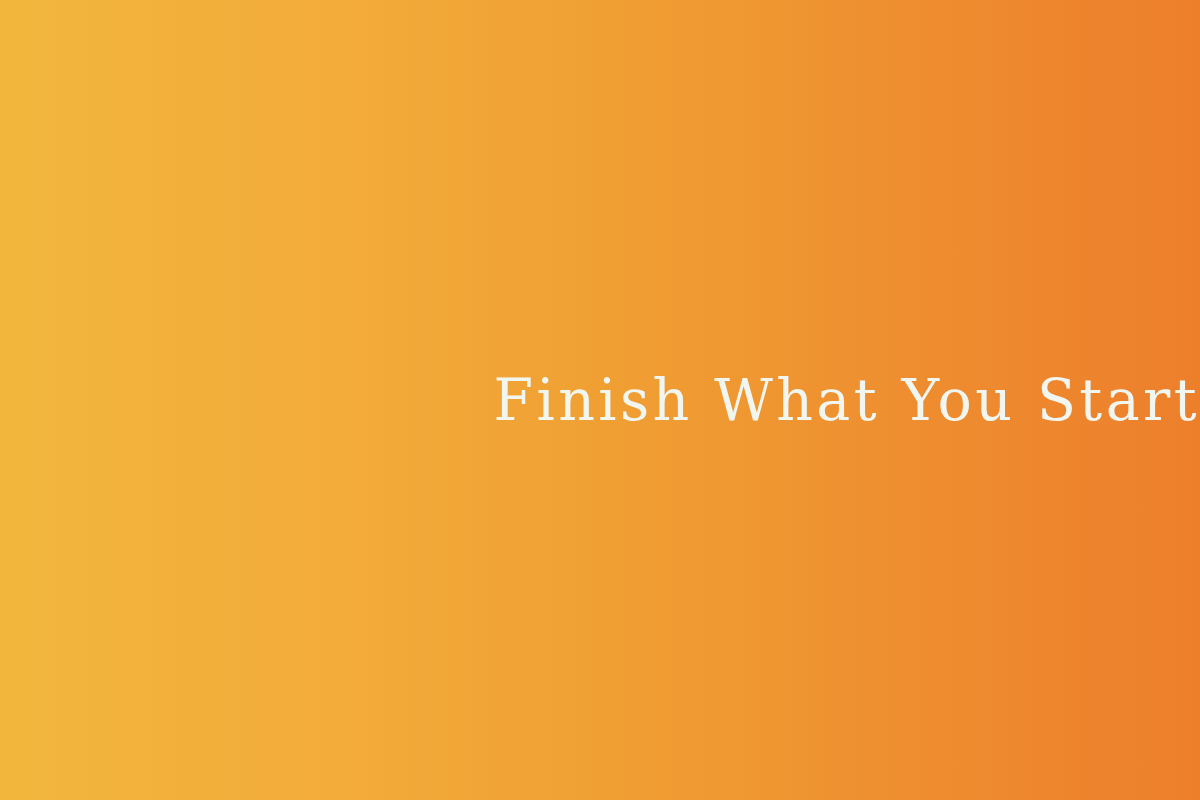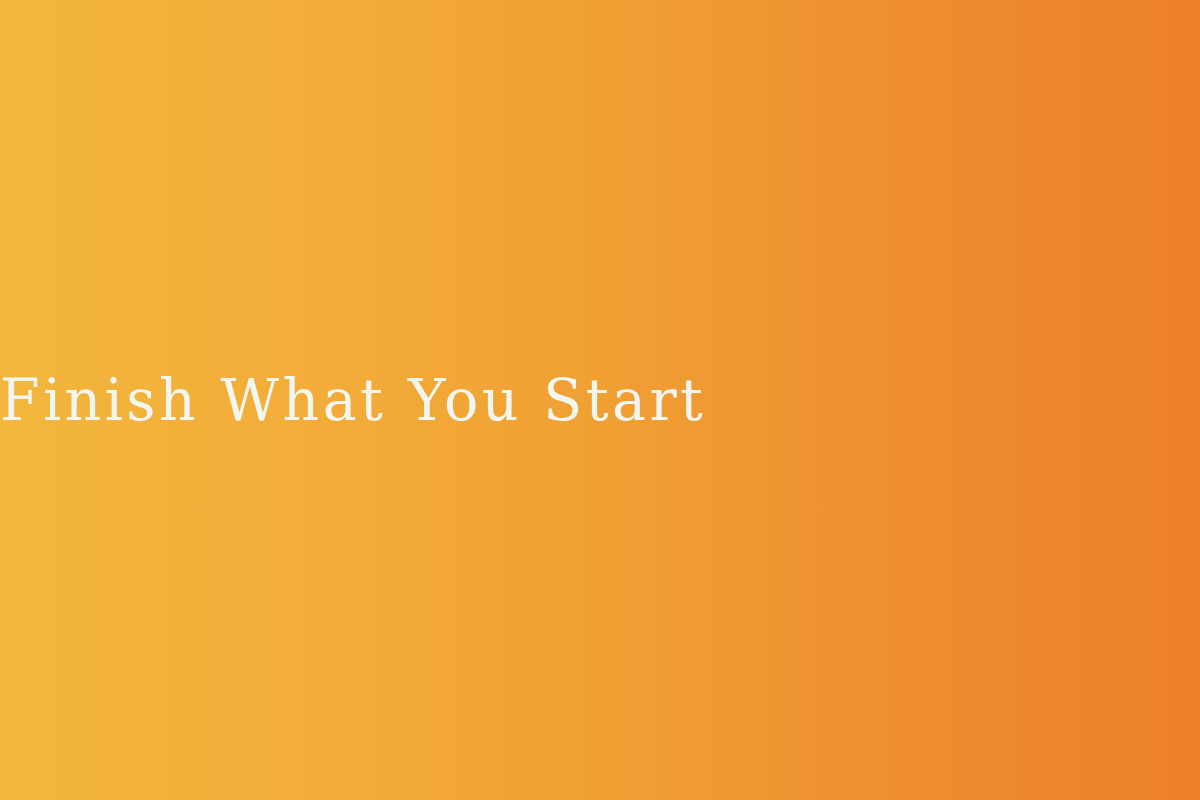--- a/index.html
+++ b/index.html
@@ -14,21 +14,21 @@
   body {
     font-family: "Liberation Serif", "DejaVu Serif", serif;
   }
 
   #banner {
     position: relative;
     width: 1200px;
     height: 800px;
     display: flex;
     align-items: center;
-    justify-content: flex-start;
+    justify-content: flex-end;
     box-sizing: border-box;
     
     background: linear-gradient(90deg, #F2B63D 0%, #ED7F2B 100%);
   }
 
   #headline {
     margin: 0;
     padding: 0;
     font-family: "DejaVu Serif", "Liberation Serif", serif;
     font-weight: 400;

